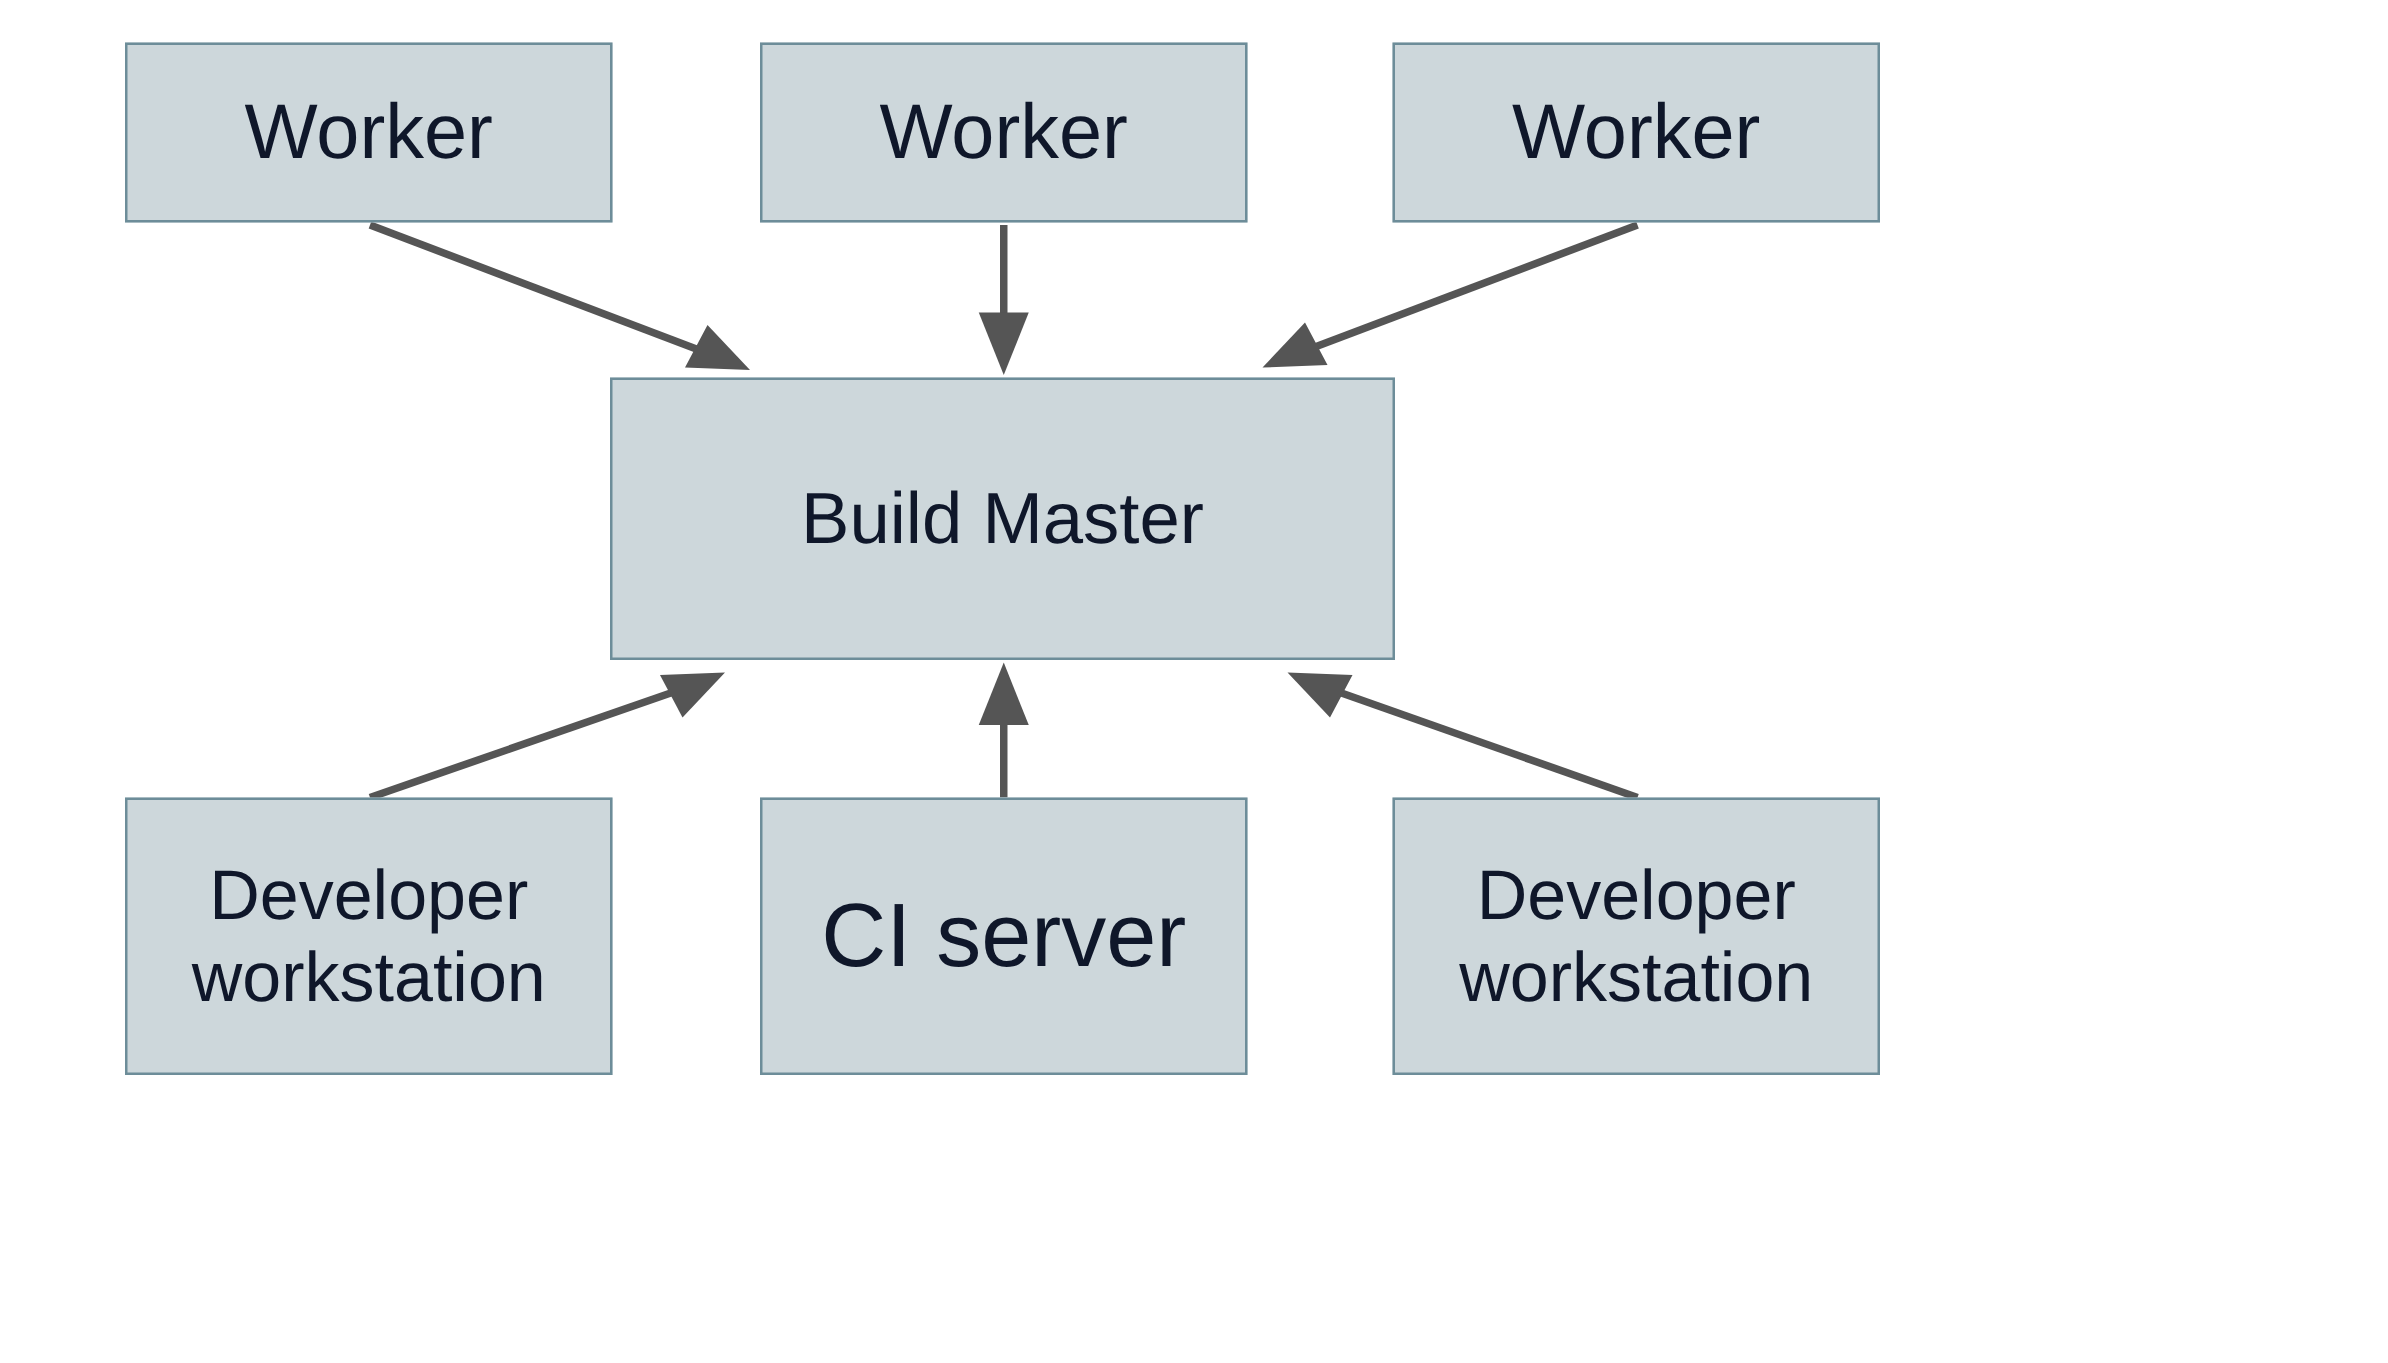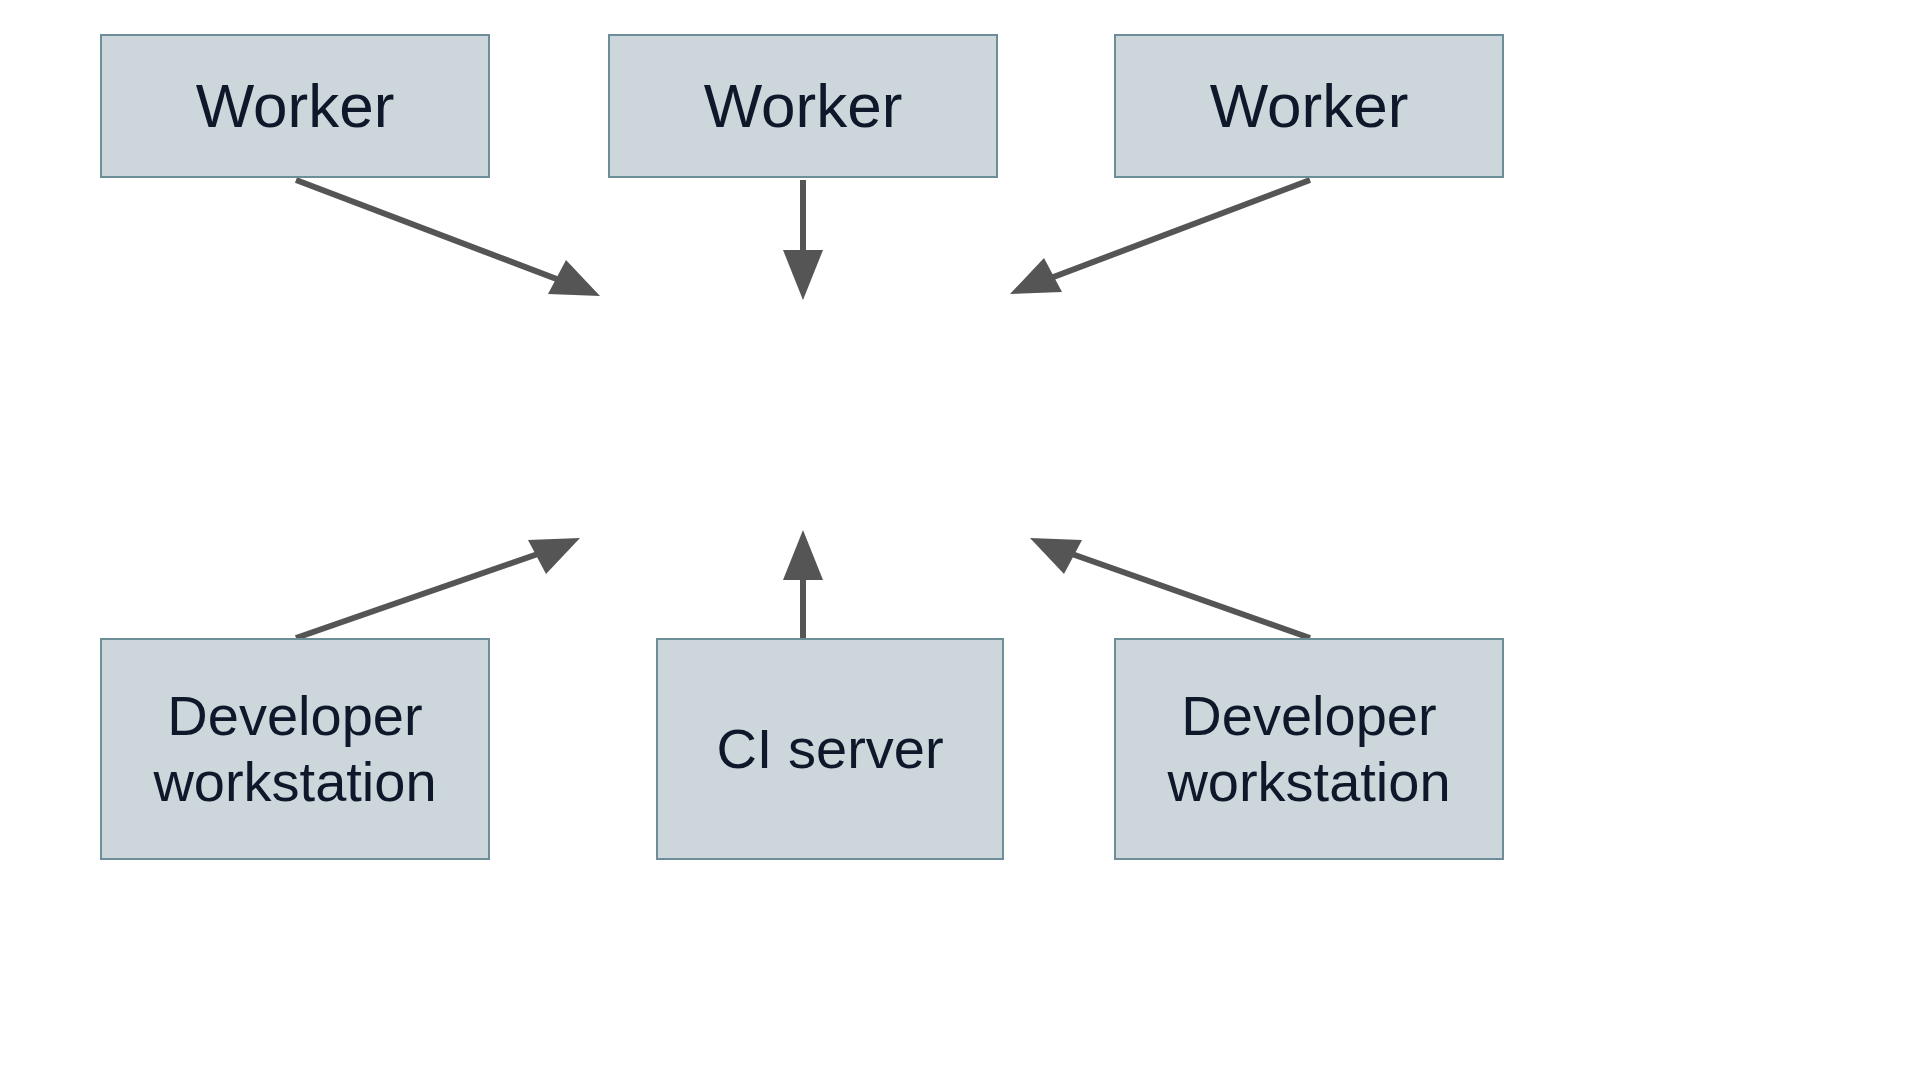--- a/index.html
+++ b/index.html
@@ -35,21 +35,21 @@
     display: block;
     padding: 0 8px;
     white-space: pre-line;
   }
   
   #node-worker-left   { left: 100px;  top: 34px;   width: 390px; height: 144px;  font-size: 62px; }
   #node-worker-mid    { left: 608px;  top: 34px;   width: 390px; height: 144px;  font-size: 62px; }
   #node-worker-right  { left: 1114px; top: 34px;   width: 390px; height: 144px;  font-size: 62px; }
   #node-build-master  { left: 488px;  top: 302px;  width: 628px; height: 226px;  font-size: 58px; }
   #node-dev-left      { left: 100px;  top: 638px;  width: 390px; height: 222px;  font-size: 56px; }
-  #node-ci-server     { left: 608px;  top: 638px;  width: 348px; height: 222px;  font-size: 56px; margin-left: 48px; }
+  #node-ci-server     { left: 608px;  top: 638px;  width: 390px; height: 222px;  font-size: 72px; }
   #node-dev-right     { left: 1114px; top: 638px;  width: 390px; height: 222px;  font-size: 56px; }
 
   #edges {
     position: absolute;
     left: 0;
     top: 0;
     width: 1910px;
     height: 1090px;
     pointer-events: none;
   }
@@ -106,20 +106,23 @@
   </div>
 
   <div class="node" id="node-worker-mid">
     <span class="node-label">Worker</span>
   </div>
 
   <div class="node" id="node-worker-right">
     <span class="node-label">Worker</span>
   </div>
 
+  <div class="node" id="node-build-master">
+    <span class="node-label">Build Master</span>
+  </div>
 
   <div class="node" id="node-dev-left">
     <span class="node-label">Developer
 workstation</span>
   </div>
 
   <div class="node" id="node-ci-server">
     <span class="node-label">CI server</span>
   </div>
 

